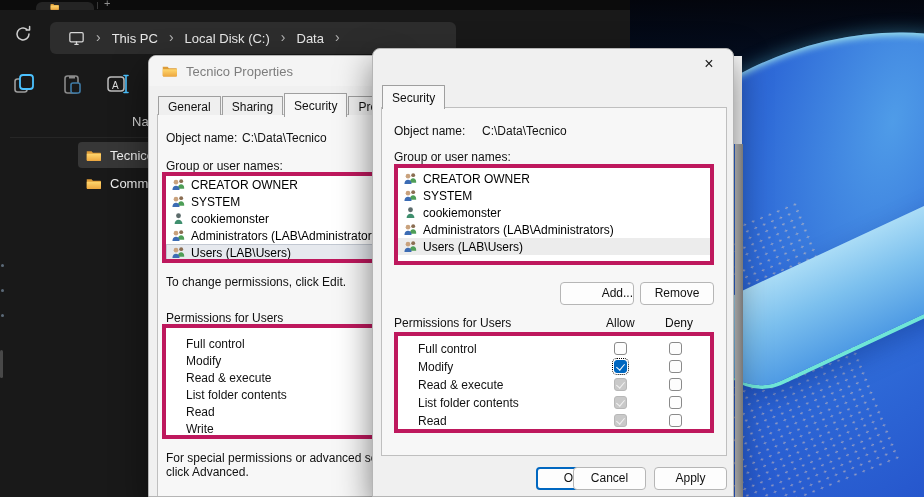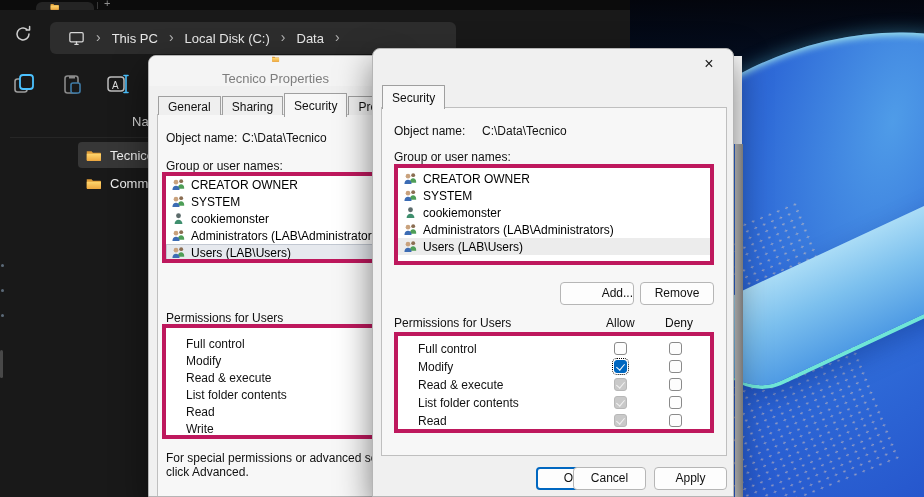--- a/index.html
+++ b/index.html
@@ -50,21 +50,21 @@
   
   .strip-a{position:absolute;left:734px;top:56px;width:8px;height:88px;background:#fafafa;z-index:4;}
   .strip-b{position:absolute;left:735px;top:144px;width:8px;height:353px;background:linear-gradient(90deg,#cfcfcf,#8d8d8d);z-index:4;}
 
   
   .dlg{position:absolute;background:#f0f0f0;border:1px solid #b5b5b5;border-radius:8px 8px 0 0;
     box-shadow:0 14px 34px rgba(0,0,0,.5);font-size:12px;color:#000;overflow:hidden;box-sizing:border-box;}
   .dlg-title{position:absolute;left:0;top:0;right:0;height:30px;display:flex;align-items:center;gap:9px;
     padding-left:13px;font-size:13px;}
   .props{left:148px;top:55px;width:242px;height:442px;z-index:5;}
-  .props .dlg-title{color:#7d7d7d;background:#f4f4f4;flex-direction:column;}
+  .props .dlg-title{color:#7d7d7d;background:#f4f4f4;}
   .perms{left:372px;top:48px;width:362px;height:449px;z-index:10;}
   .perms .dlg-title{color:#1a1a1a;background:#fcfcfc;}
   .x-btn{position:absolute;right:9px;top:4px;width:30px;height:22px;text-align:center;line-height:22px;
     font-size:16px;color:#1a1a1a;}
   .tabs{position:absolute;display:flex;align-items:flex-end;z-index:3;}
   .tab{box-sizing:border-box;height:19px;padding:3px 9px 0;background:#efefef;border:1px solid #9f9f9f;
     border-bottom:none;font-size:12px;margin-right:1px;border-radius:1px 1px 0 0;color:#111;white-space:nowrap;}
   .tab.active{height:24px;padding-top:5px;background:#f7f7f7;position:relative;top:2px;z-index:4;
     box-shadow:0 2px 0 #f7f7f7;}
   .page{position:absolute;background:#f7f7f7;border:1px solid #bfbfbf;box-sizing:border-box;}
@@ -247,20 +247,21 @@
           <span>Administrators (LAB\Administrators)</span>
         </div>
         <div class="urow sel">
           <svg class="uic">
               <use href="#i-group"></use>
             </svg>
           <span>Users (LAB\Users)</span>
         </div>
       </div>
 
+      <span class="lbl" style="left:8px;top:160px;">To change permissions, click Edit.</span>
       <span class="lbl" style="left:8px;top:196px;">Permissions for Users</span>
 
       <div class="listbox" style="left:4px;top:209px;width:228px;height:115px;padding-top:8px;">
         <div class="simple-row">Full control</div>
         <div class="simple-row">Modify</div>
         <div class="simple-row">Read &amp; execute</div>
         <div class="simple-row">List folder contents</div>
         <div class="simple-row">Read</div>
         <div class="simple-row">Write</div>
         <div class="simple-row">Special permissions</div>

